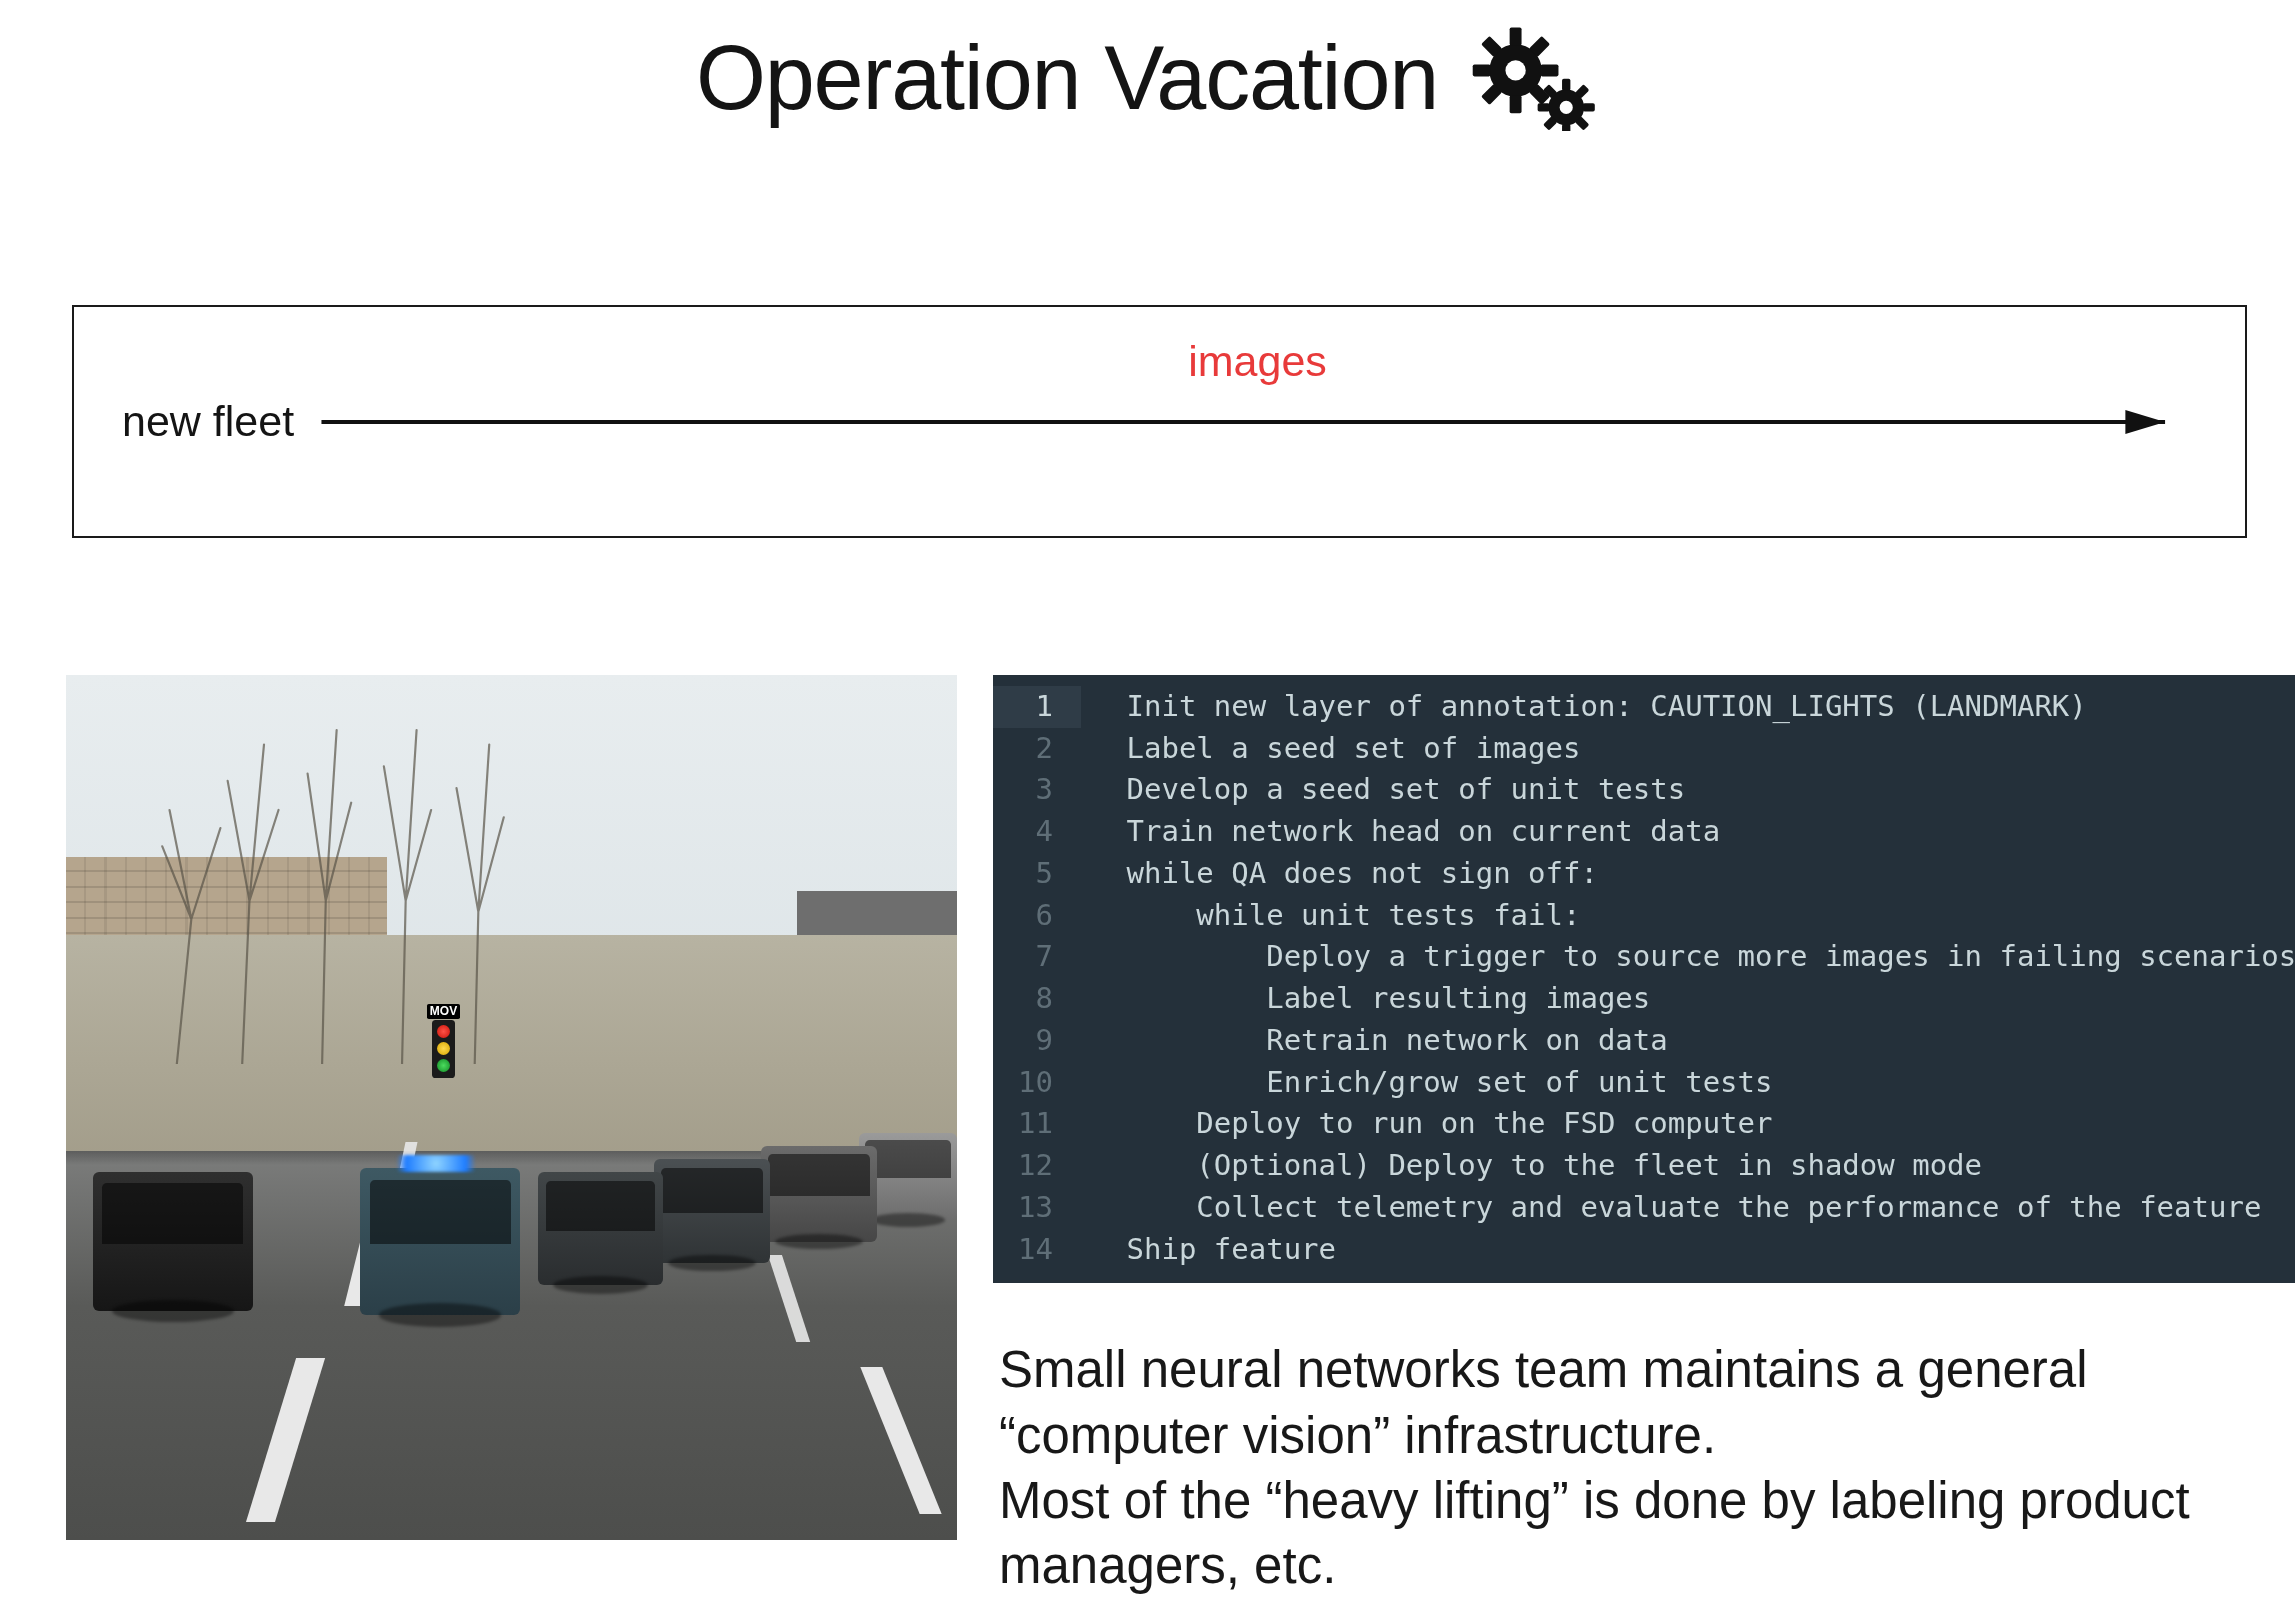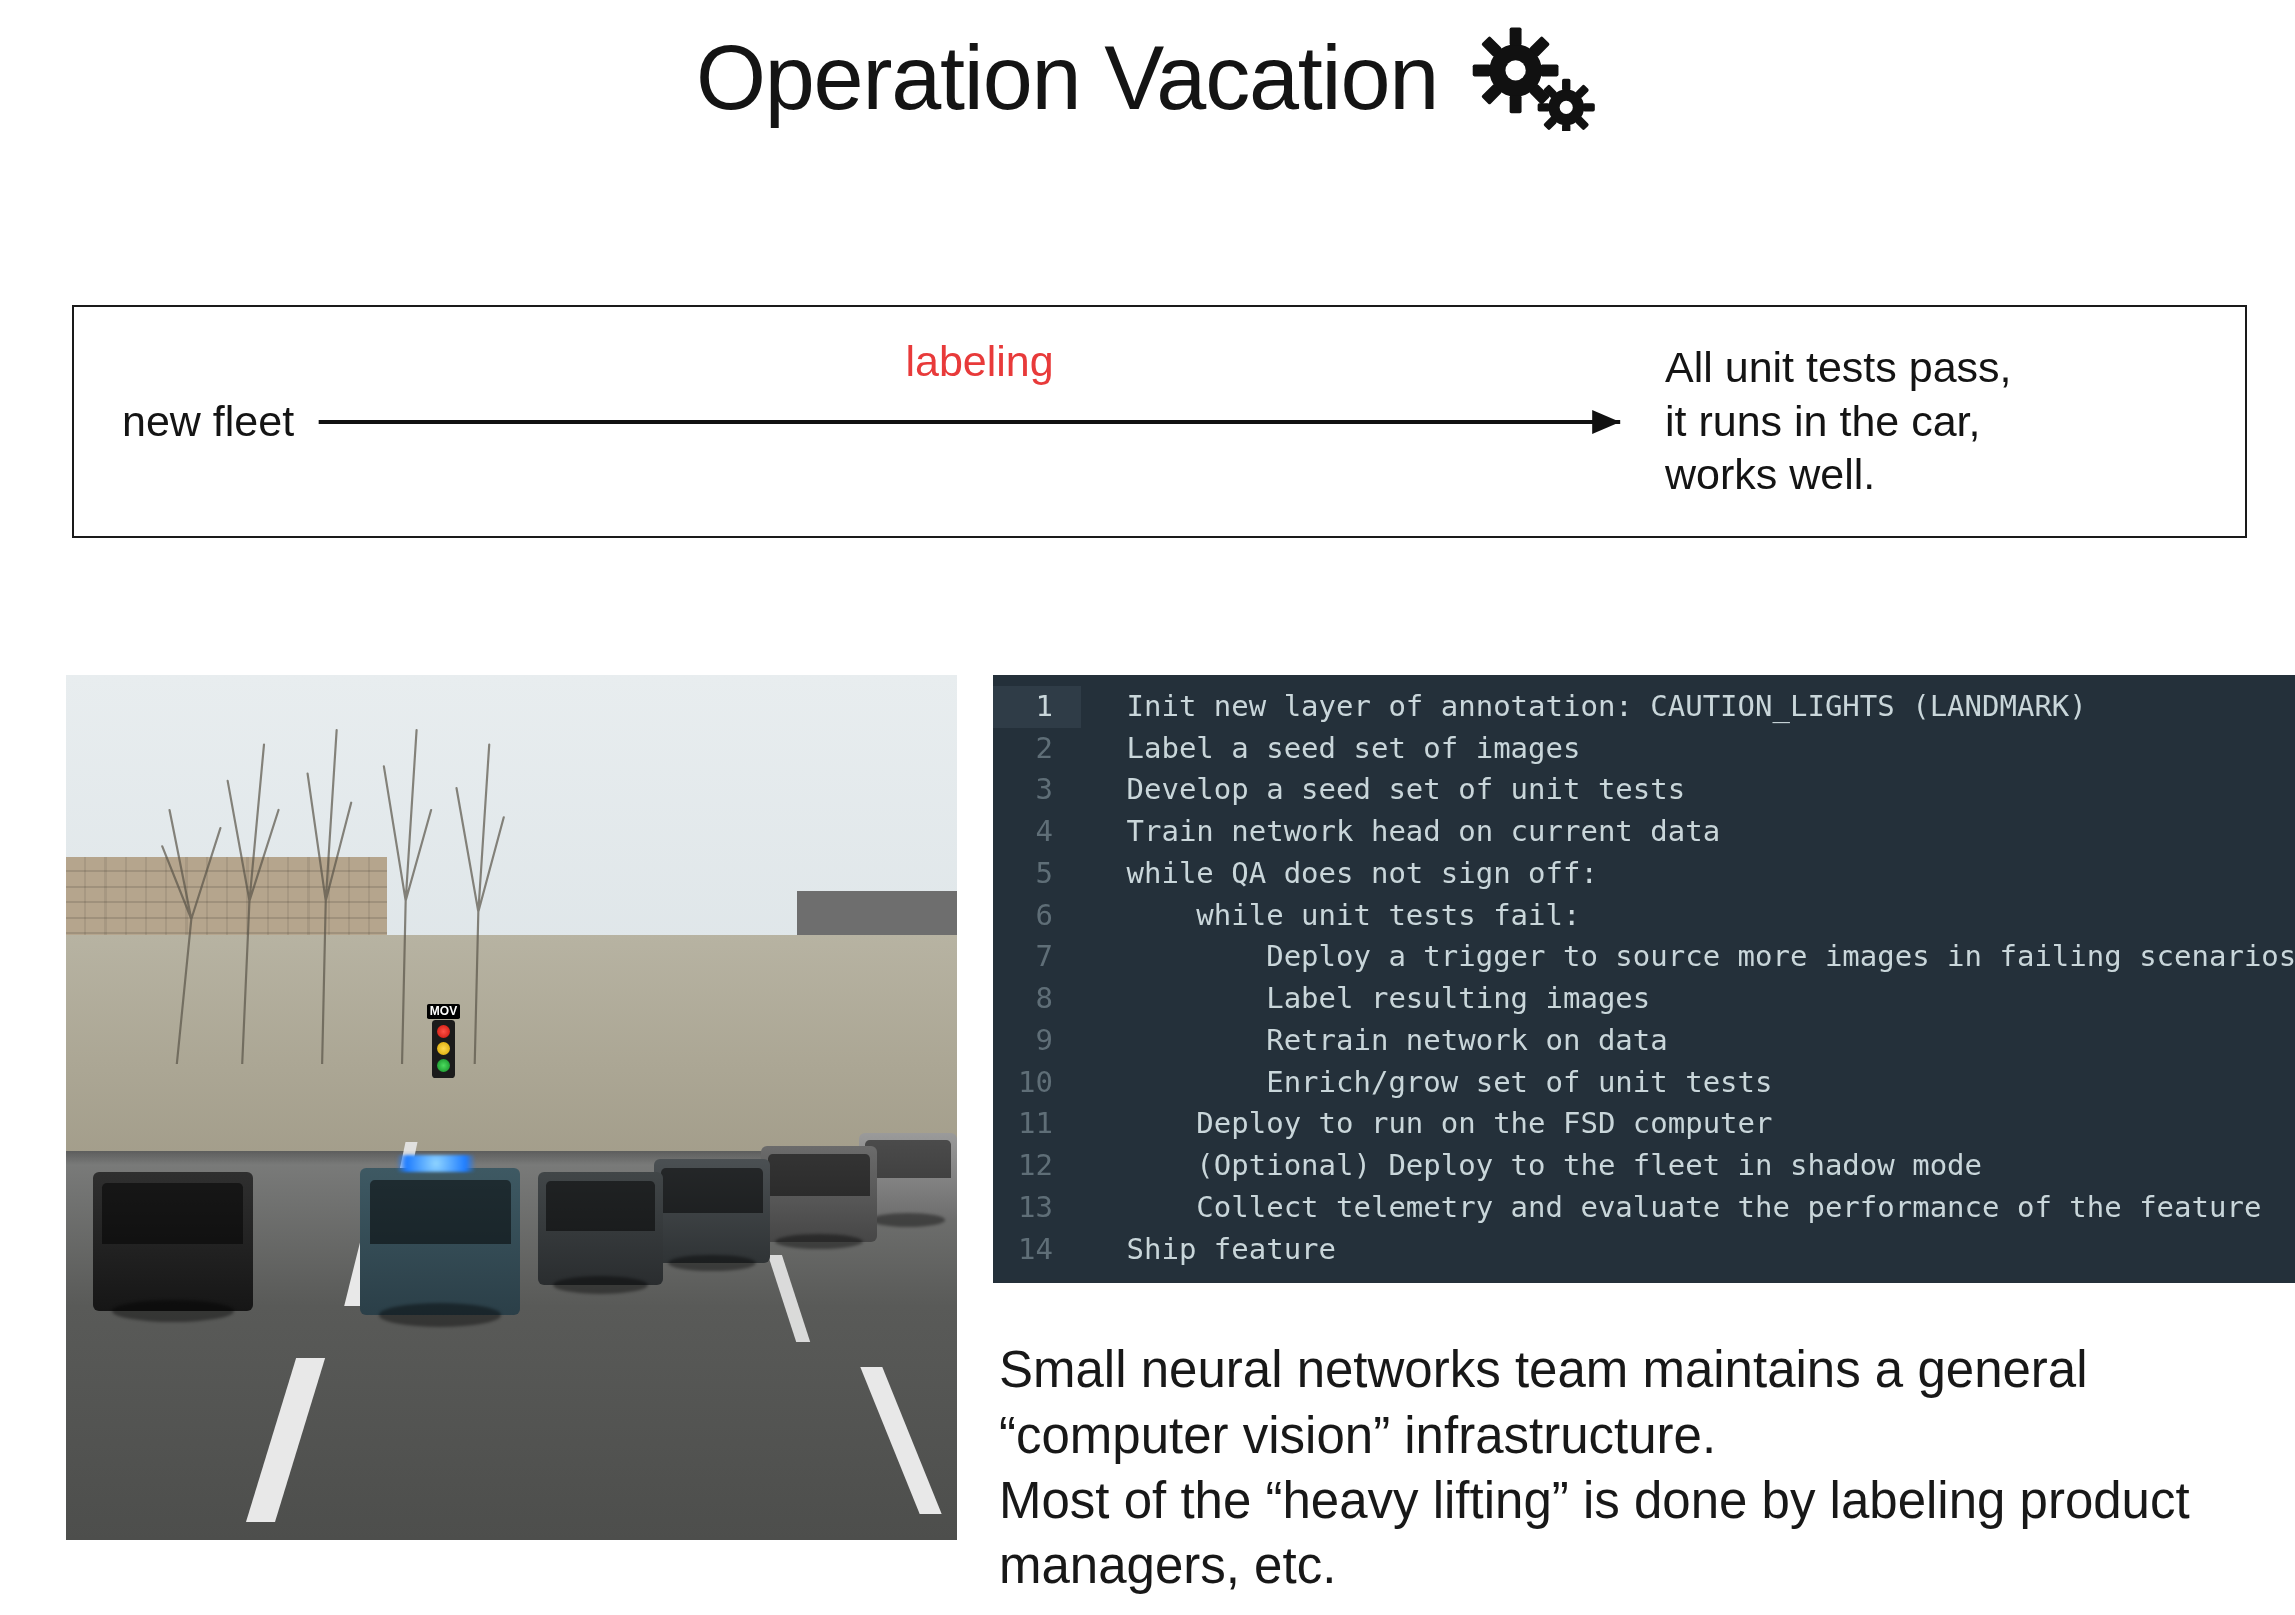--- a/index.html
+++ b/index.html
@@ -240,27 +240,26 @@
             </g>
           </g>
         </svg>
       </span>
     </div>
   </div>
 
   <div class="latency-box">
     <div class="latency-left">new fleet</div>
     <div class="arrow-wrap">
-      <div class="arrow-label">labeling</div>
+      <div class="arrow-label">images</div>
       <svg class="arrow-svg" viewBox="0 0 2000 80" preserveAspectRatio="none">
         <line x1="10" y1="40" x2="1960" y2="40" stroke="#111" stroke-width="7"></line>
         <polygon points="1960,40 1918,20 1918,60" fill="#111"></polygon>
       </svg>
     </div>
-    <div class="latency-right">All unit tests pass,<br>it runs in the car,<br>works well.</div>
   </div>
 
   <div class="row2">
 
     <div class="photo" aria-label="Street scene with vehicles and traffic light detection overlay">
       <div class="sky"></div>
       <div class="bldg-left"></div>
       <div class="bldg-right"></div>
       <div class="trees"></div>
       <svg class="branches" viewBox="0 0 100 100" preserveAspectRatio="none">

